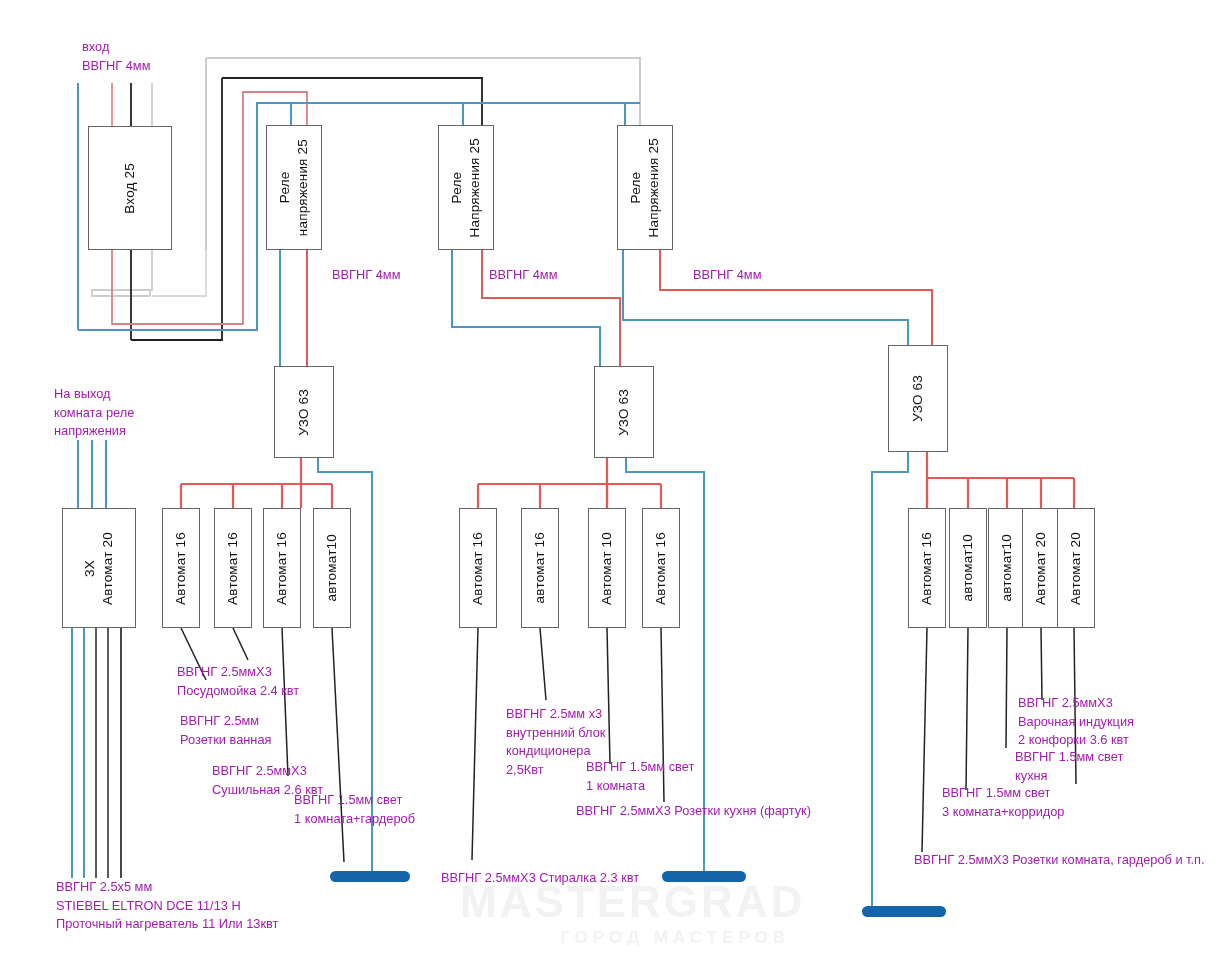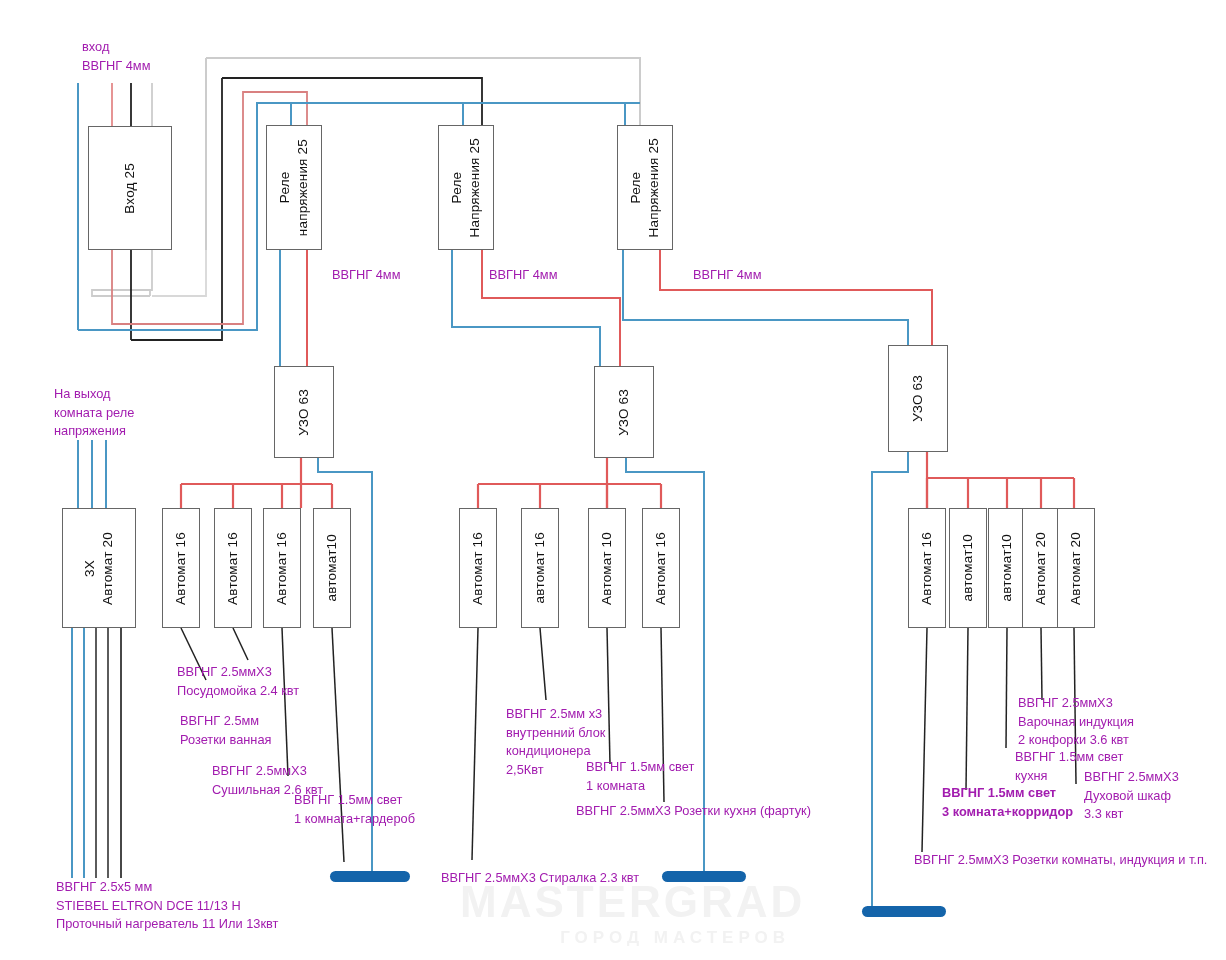--- a/index.html
+++ b/index.html
@@ -294,26 +294,23 @@
     <span class="dev-label">Автомат 20</span>
   </div>
 
   <div class="note" style="left:1018px; top:694px;"><span>ВВГНГ 2.5ммХ3</span>
 <span>Варочная индукция</span>
 <span>2 конфорки 3.6 квт</span></div>
 
   <div class="note" style="left:992px; top:748px;margin-left:23px;"><span>ВВГНГ 1.5мм свет</span>
 <span>кухня</span></div>
 
-  <div class="note" style="left:1084px; top:768px;"><span>ВВГНГ 2.5ммХ3</span>
-<span>Духовой шкаф</span>
-<span>3.3 квт</span></div>
-
-  <div class="note" style="left:942px; top:784px;font-weight:bold;"><span>ВВГНГ 1.5мм свет</span>
+
+  <div class="note" style="left:942px; top:784px;"><span>ВВГНГ 1.5мм свет</span>
 <span>3 комната+корридор</span></div>
 
-  <div class="note" style="left:914px; top:851px;"><span>ВВГНГ 2.5ммХ3 Розетки комнаты, индукция и т.п.</span></div>
+  <div class="note" style="left:914px; top:851px;"><span>ВВГНГ 2.5ммХ3 Розетки комната, гардероб и т.п.</span></div>
 
   <div class="busbar" style="left:330px; top:871px; width:80px;"></div>
   <div class="busbar" style="left:662px; top:871px; width:84px;"></div>
   <div class="busbar" style="left:862px; top:906px; width:84px;"></div>
 
 </div>
 
 </body></html>

